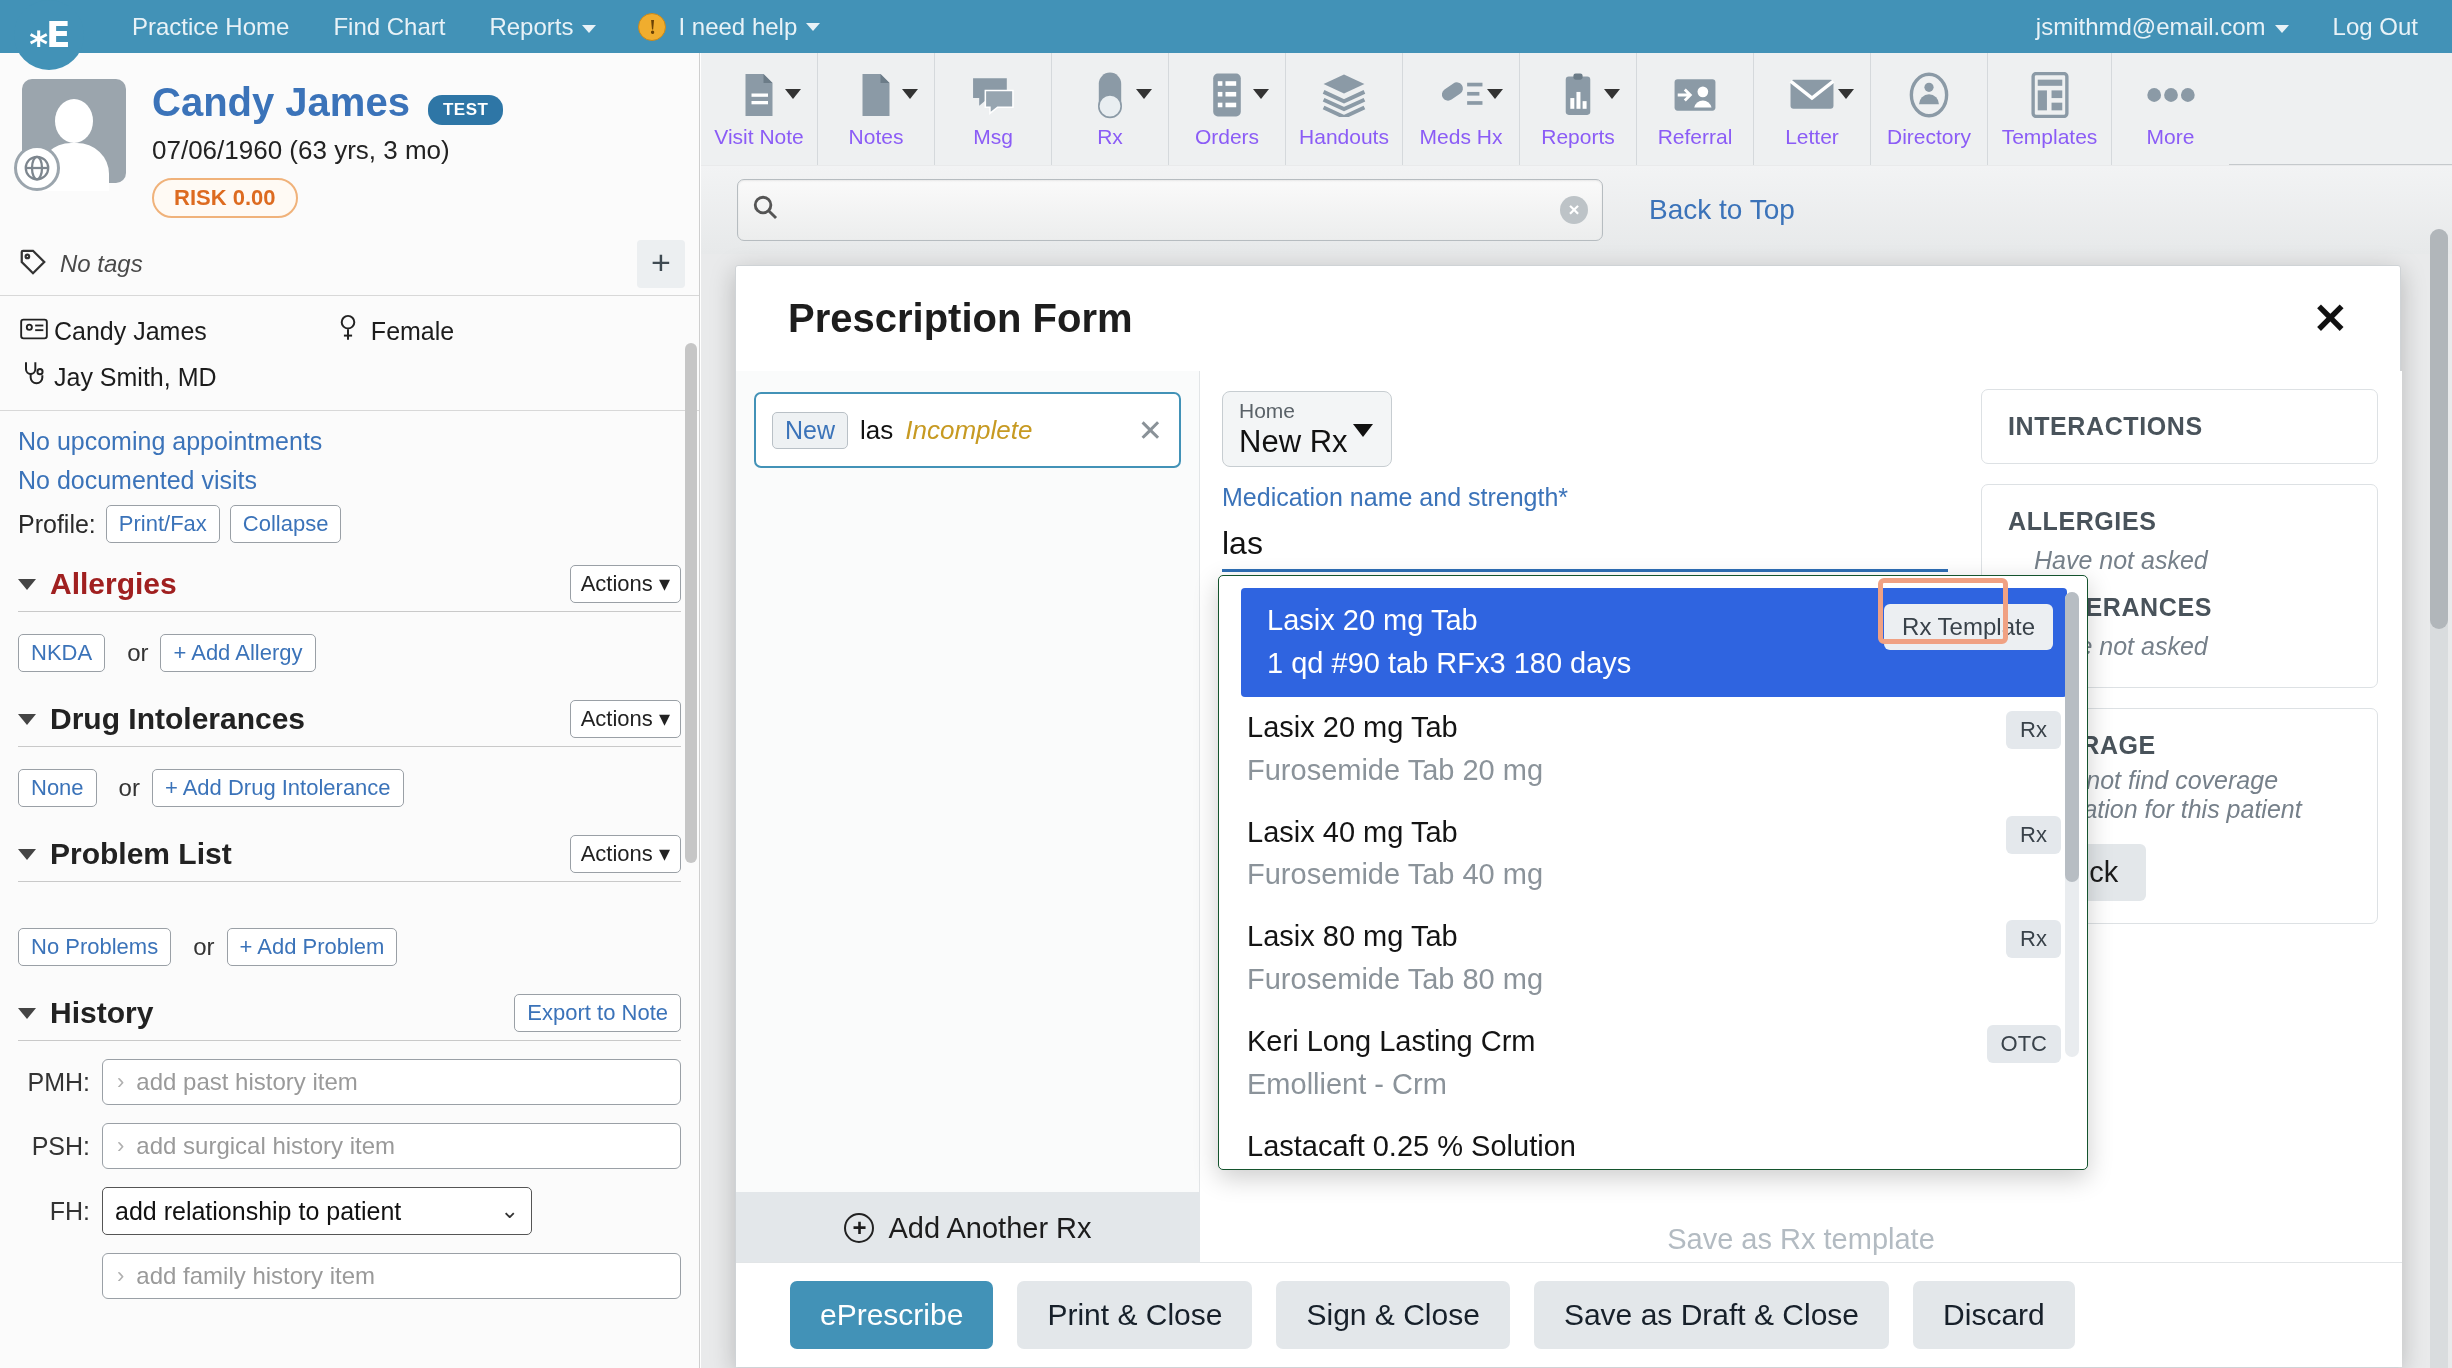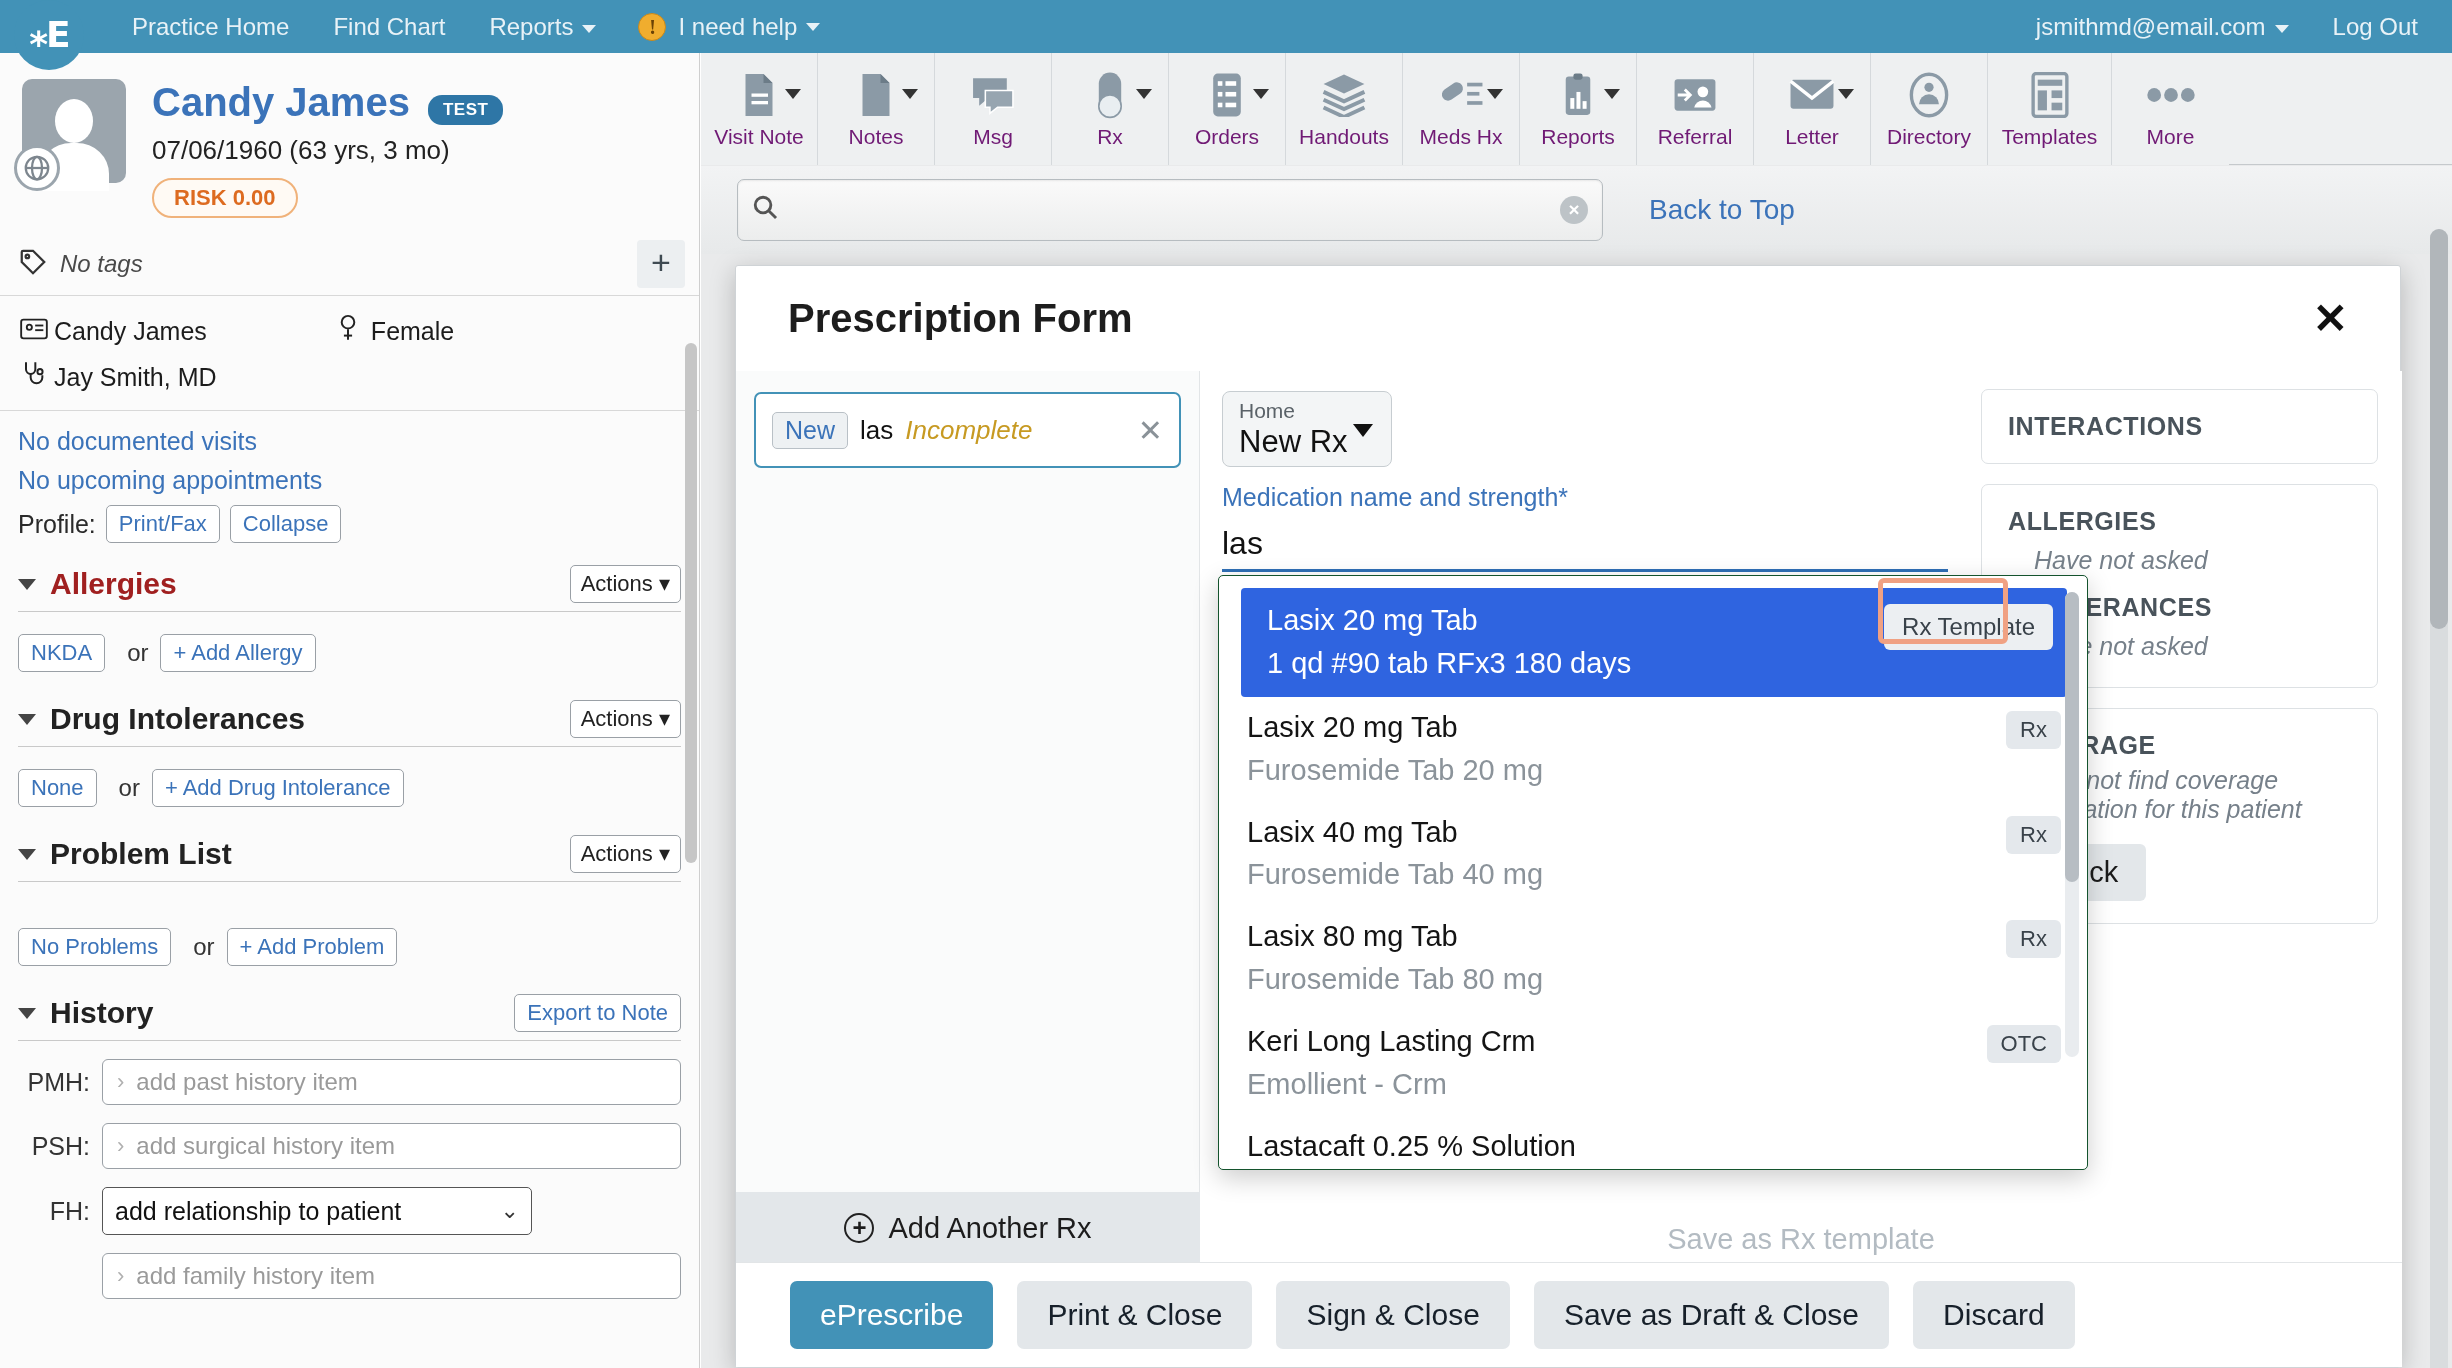--- a/index.html
+++ b/index.html
@@ -139,21 +139,21 @@
     position: absolute; left: 0; top: 0; width: 1751px; height: 112px;
     background: #eef0f1; border-bottom: 1px solid #c5c9cc; display: flex;
   }
   .tool {
     width: 117px; height: 112px; border-right: 1px solid #d5d9dc;
     display: flex; flex-direction: column; align-items: center;
     justify-content: flex-start; padding-top: 14px; cursor: pointer;
     position: relative; background: #eef0f1;
   }
   .tool .glyph { height: 56px; display: flex; align-items: center; justify-content: center; }
-  .tool .tlabel { font-size: 21px; color: #701a75; margin-top: 2px; white-space: nowrap; }
+  .tool .tlabel { font-size: 21px; color: #8b5cf6; margin-top: 2px; white-space: nowrap; }
   .tool .tcaret { position: absolute; right: 16px; top: 36px; width: 0; height: 0;
     border-left: 8px solid transparent; border-right: 8px solid transparent;
     border-top: 10px solid #333; }
   .tool.wide { width: 124px; }
   .tool.last { border-right: none; }
 
   .searchbar-row {
     position: absolute; left: 0; top: 113px; width: 1751px; height: 88px;
     background: linear-gradient(#f2f3f4, #e7e9ea); display: flex; align-items: center;
     padding-left: 36px;
@@ -397,22 +397,22 @@
             <path d="M4 2v6a4 4 0 008 0V2"></path>
               <path d="M8 12v3a5 5 0 0010 0v-2"></path>
             <circle cx="16" cy="10" r="2.2"></circle>
           </svg>
         </span>
         <span>Jay Smith, MD</span>
       </div>
     </div>
 
     <div class="links-block">
+      <div class="blue-link">No upcoming appointments</div>
       <div class="blue-link">No documented visits</div>
-      <div class="blue-link">No upcoming appointments</div>
       <div class="profile-row">
         <span class="profile-lbl">Profile:</span>
         <span class="sm-btn">Print/Fax</span>
         <span class="sm-btn">Collapse</span>
       </div>
     </div>
 
     <div class="section-head">
       <i class="tri"></i>
       <span class="sec-title red">Allergies</span>

